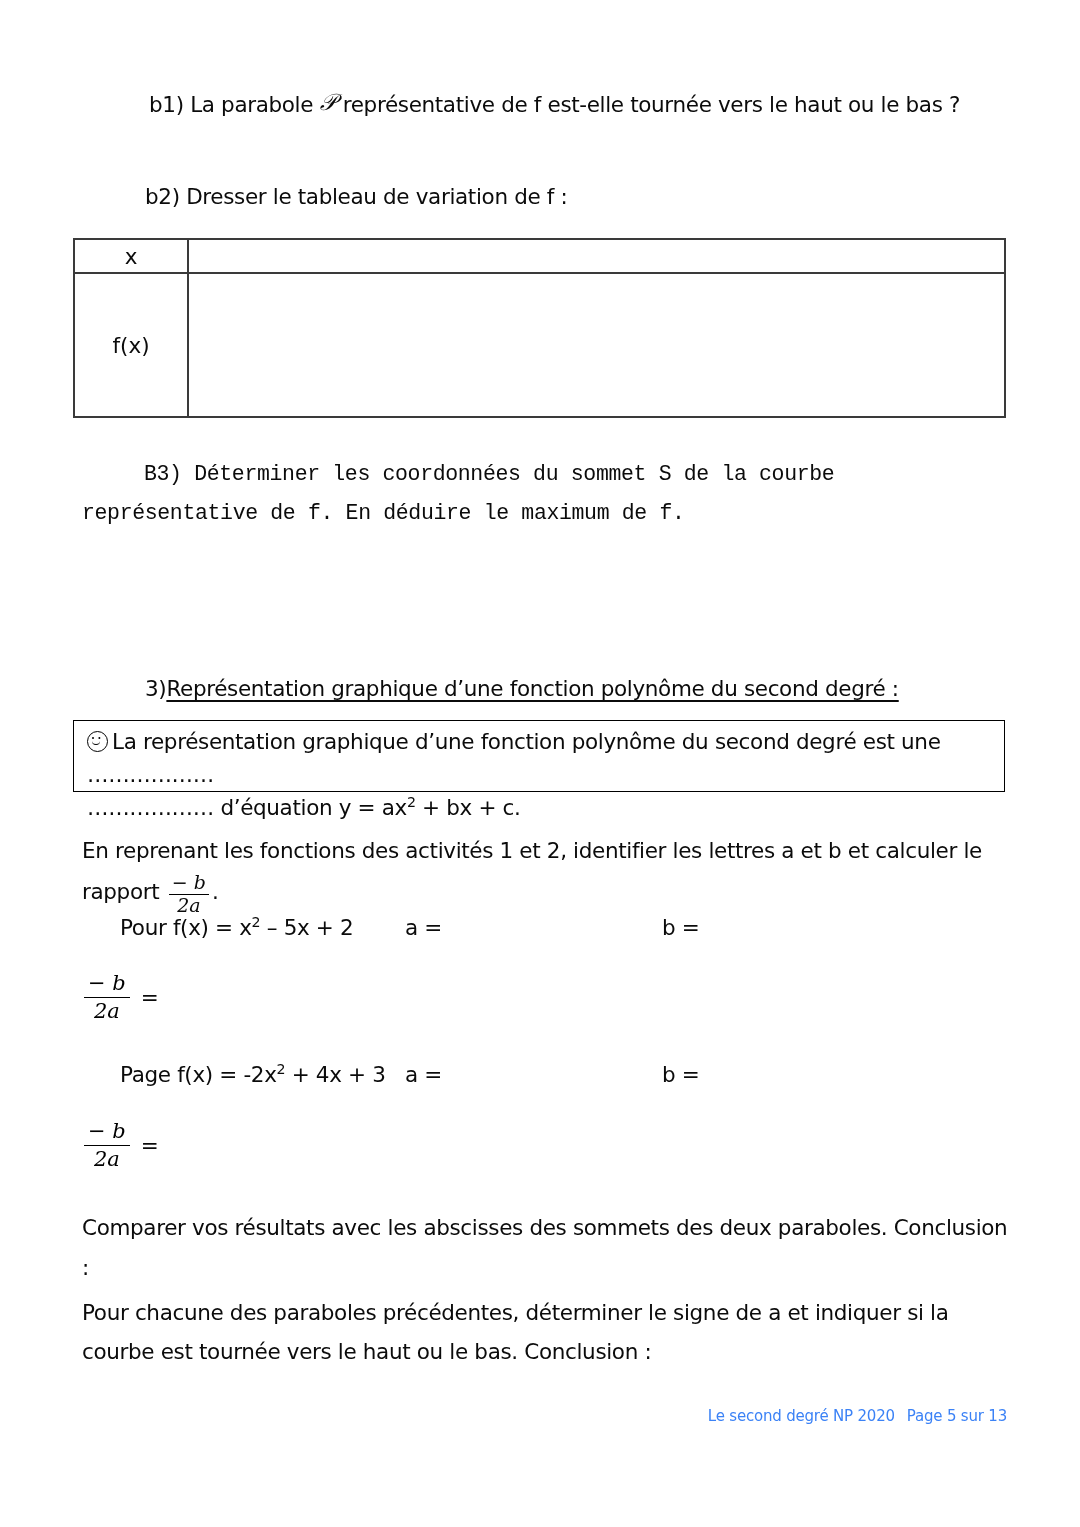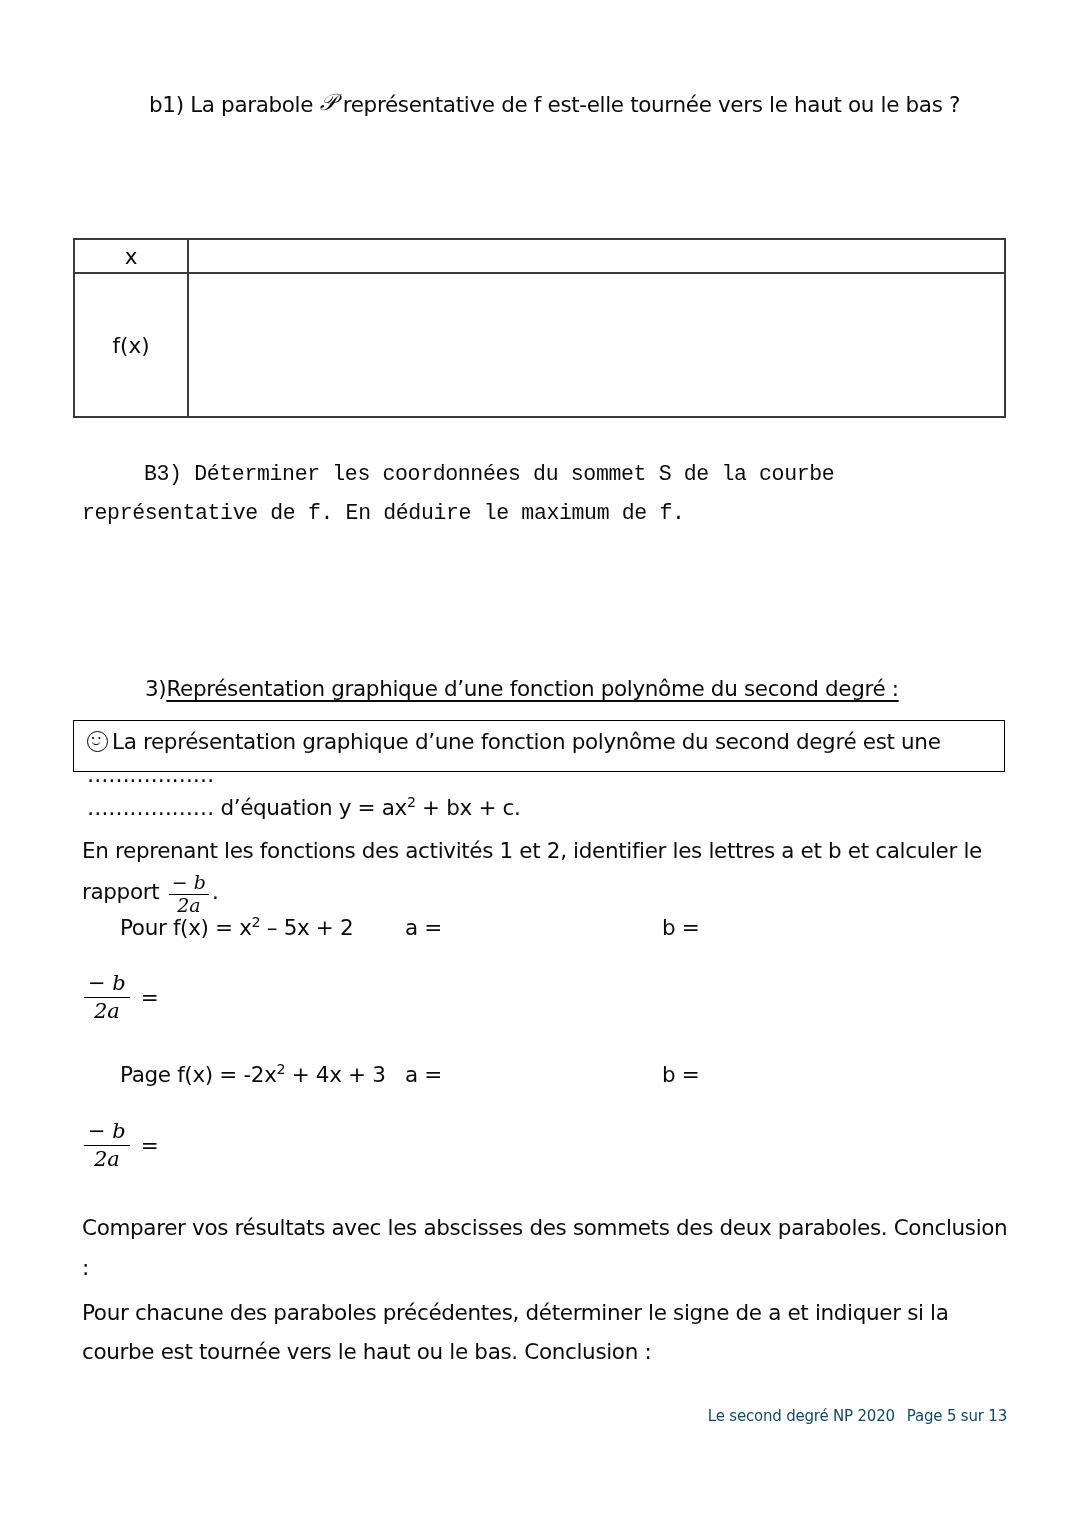--- a/index.html
+++ b/index.html
@@ -95,21 +95,21 @@
   }
   #section-3 .num { text-decoration: none; }
   #section-3 .ul  { text-decoration: underline; text-underline-offset: 4px; }
 
   
   #definition-box {
     position: absolute;
     left: 73px;
     top: 720px;
     width: 932px;
-    height: 52px;
+    height: 72px;
     border: 1.6px solid #000000;
     box-sizing: border-box;
   }
   #definition-box .inner {
     position: absolute;
     left: 13px;
     top: 4px;
     right: 8px;
     font-family: "DejaVu Sans", sans-serif;
     font-size: 21.5px;
@@ -239,31 +239,32 @@
   
   #footer {
     position: absolute;
     left: 0;
     top: 1407px;
     width: 1007px;
     text-align: right;
     font-family: "DejaVu Sans", sans-serif;
     font-size: 15px;
     letter-spacing: -0.2px;
-    color: #0c4a6e;
+    color: #3b82f6;
   }
   #footer .gap { display: inline-block; width: 12px; }
 </style>
 </head>
 <body>
 
 <div class="page">
 
   <div class="txt" id="line-b1"><span>b1) La parabole </span><span class="script-p">𝒫</span><span> représentative de f est-elle tournée vers le haut ou le bas ?</span></div>
 
+  <div class="txt" id="line-b2">b2) Dresser le tableau de variation de f :</div>
 
   <table id="variation-table">
     <tbody>
       <tr class="row-x">
         <td class="col-label">x</td>
         <td></td>
       </tr>
       <tr class="row-fx">
         <td class="col-label">f(x)</td>
         <td></td>

